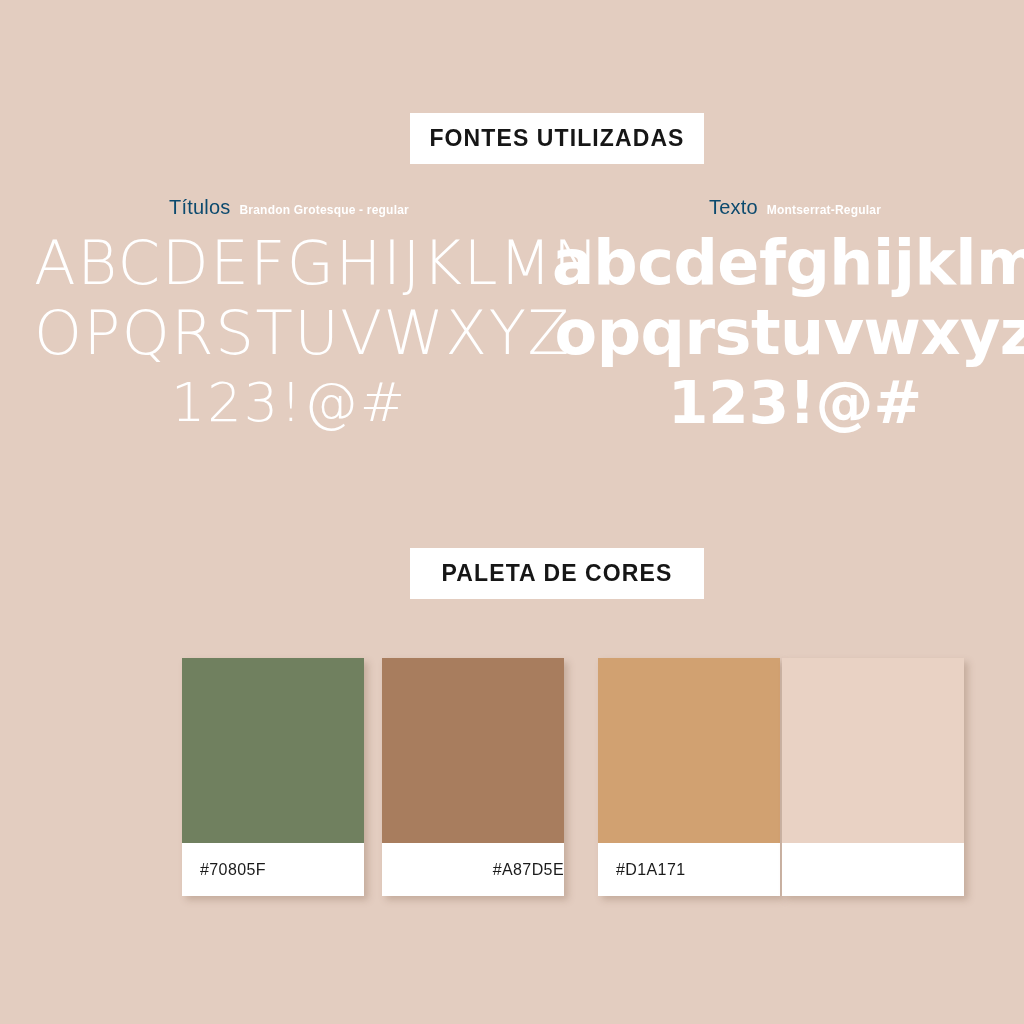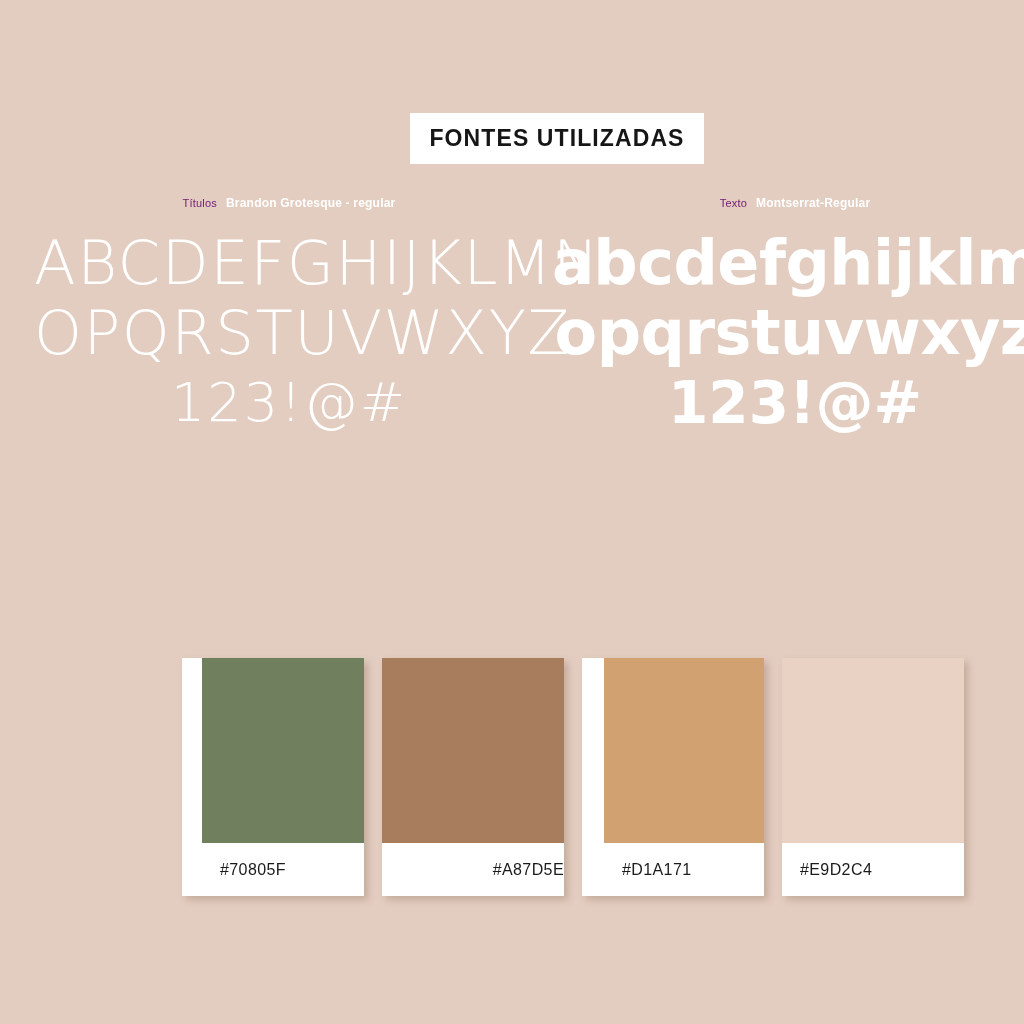--- a/index.html
+++ b/index.html
@@ -69,22 +69,22 @@
   #font-col-text   { left: 528px; width: 486px; }
 
   .font-label-row {
     display: flex;
     align-items: baseline;
     justify-content: center;
     gap: 9px;
     height: 26px;
   }
   .font-label-kind {
-    font-size: 11px;
-    color: #701a75;
+    font-size: 20px;
+    color: #0c4a6e;
     font-weight: normal;
     letter-spacing: 0.2px;
   }
   .font-label-name {
     font-size: 12px;
     color: #ffffff;
     font-weight: bold;
     letter-spacing: 0.2px;
   }
 
@@ -132,23 +132,23 @@
     position: absolute;
     top: 0;
     width: 182px;
     height: 238px;
     background: #ffffff;
     box-shadow: 4px 4px 7px rgba(120, 85, 65, 0.28);
     box-sizing: border-box;
     display: flex;
     flex-direction: column;
   }
-  .swatch-card:nth-of-type(1) { left: 0px; padding-left: 20px; }
+  .swatch-card:nth-of-type(1) { left: 0px; }
   .swatch-card:nth-of-type(2) { left: 200px; align-items: flex-end; }
-  .swatch-card:nth-of-type(3) { left: 400px; padding-left: 22px; }
+  .swatch-card:nth-of-type(3) { left: 416px; }
   .swatch-card:nth-of-type(4) { left: 600px; }
 
   .swatch-color {
     width: 100%;
     height: 185px;
     flex: none;
   }
   .swatch-label {
     flex: 1;
     display: flex;
@@ -194,20 +194,23 @@
       </div>
       <div class="specimen" id="specimen-text">
         <span class="line line-1">abcdefghijklmn</span>
         <span class="line line-2">opqrstuvwxyz</span>
         <span class="line line-3">123!@#</span>
       </div>
     </div>
 
   </div>
 
+  <div class="section-header" id="header-palette">
+    <span>PALETA DE CORES</span>
+  </div>
 
   <div class="palette">
 
     <div class="swatch-card">
       <div class="swatch-color" style="background: rgb(112, 128, 95);"></div>
       <div class="swatch-label">
         <span>#70805F</span>
       </div>
     </div>
 
@@ -220,20 +223,17 @@
 
     <div class="swatch-card">
       <div class="swatch-color" style="background: rgb(209, 161, 113);"></div>
       <div class="swatch-label">
         <span>#D1A171</span>
       </div>
     </div>
 
     <div class="swatch-card">
       <div class="swatch-color" style="background: rgb(233, 210, 196);"></div>
-      <div class="swatch-label">
-        <span>#E9D2C4</span>
-      </div>
     </div>
 
   </div>
 
 </div>
 
 </body></html>

